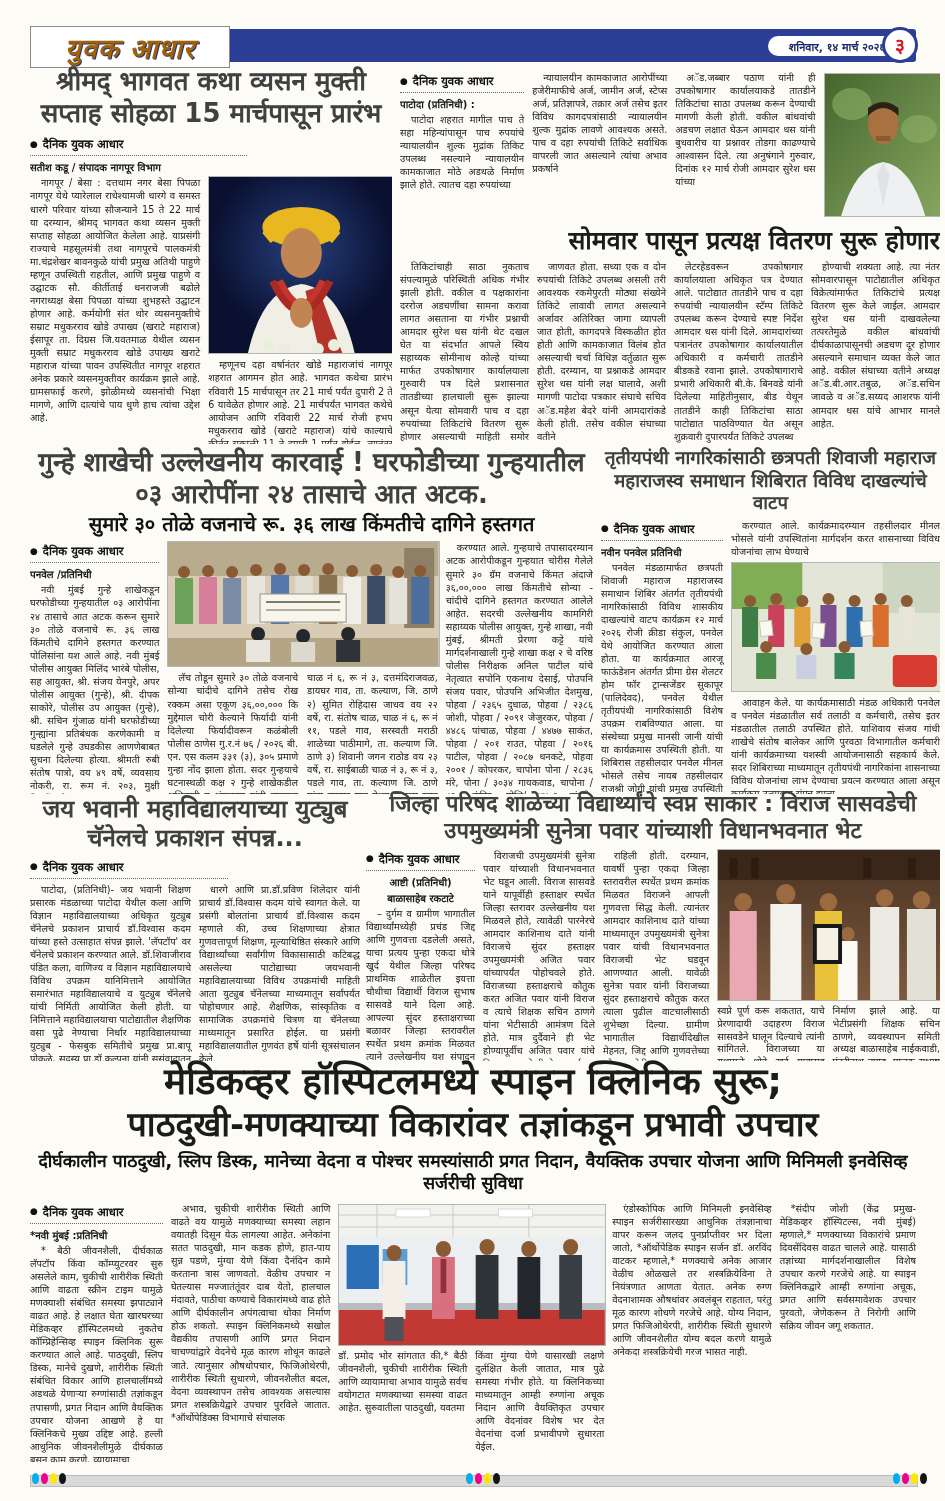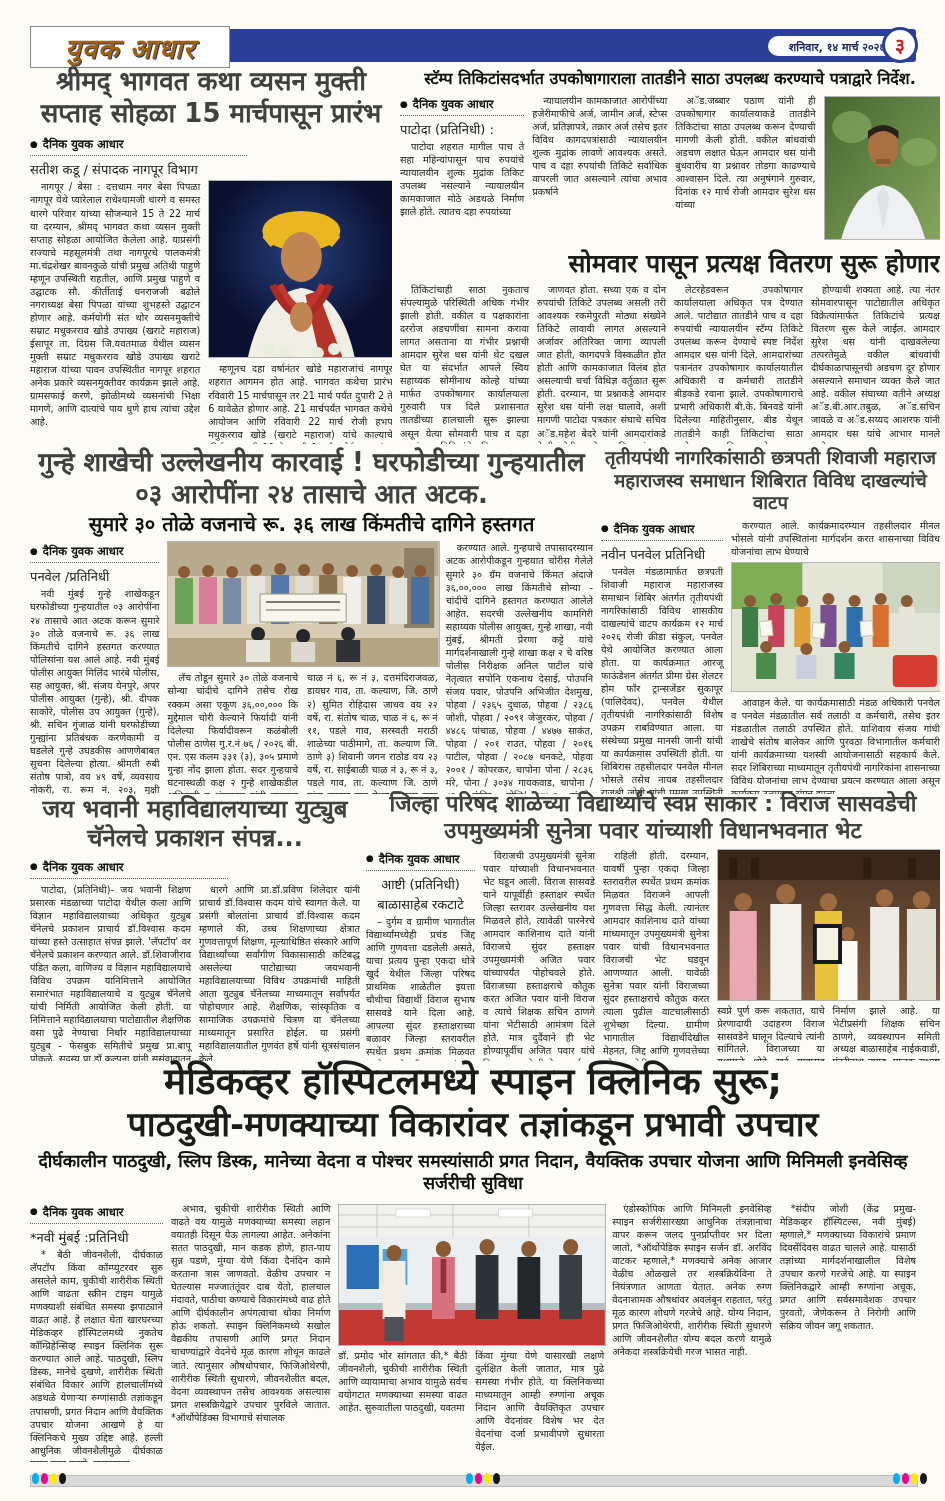--- a/index.html
+++ b/index.html
@@ -16,21 +16,21 @@
   .page-circle{position:absolute;left:882px;top:27px;width:36px;height:36px;background:#fff;border:3px solid #2b3f96;
                border-radius:50%;display:flex;align-items:center;justify-content:center;
                font-size:19px;font-weight:bold;color:#d21a1f;box-sizing:border-box;}
   
   article{position:absolute;overflow:hidden;}
   .hl{font-weight:bold;color:#404040;text-align:center;line-height:1.22;}
   .sub{font-weight:bold;color:#111;text-align:center;line-height:1.25;}
   .byline{display:flex;align-items:center;gap:5px;font-size:11.5px;font-weight:bold;color:#111;
           border-bottom:1px dotted #666;padding:2px 0 4px 0;margin-bottom:4px;}
   .bdot{font-size:9px;}
-  .dl{font-weight:normal;font-size:13px;margin:2px 0;}
+  .dl{font-weight:bold;font-size:10px;margin:2px 0;}
   .bt{font-size:9.6px;line-height:1.36;text-align:justify;color:#1c1c1c;text-indent:11px;}
   .cols{display:flex;gap:8px;}
   .cols>div{flex:1;min-width:0;}
   .photo{position:relative;background:#cfcfcf;border:1px solid #b5b5b5;overflow:hidden;}
   .photo svg{display:block;width:100%;height:100%;}
   .cap{font-size:9.6px;line-height:1.35;text-align:justify;color:#1c1c1c;}
   
   .a1{left:30px;top:66px;width:362px;height:378px;}
   .a1 .hl{font-size:26px;}
   .a2{left:400px;top:66px;width:540px;height:378px;}
@@ -107,21 +107,20 @@
                 <circle cx="122" cy="168" r="6"></circle>
               </g>
           </svg>
         </div>
         <div class="bt" style="margin-top:4px;">म्हणूनच दहा वर्षानंतर खोडे महाराजांचं नागपूर शहरात आगमन होत आहे. भागवत कथेचा प्रारंभ रविवारी 15 मार्चपासून तर 21 मार्च पर्यंत दुपारी 2 ते 6 यावेळेत होणार आहे. 21 मार्चपर्यंत भागवत कथेचे आयोजन आणि रविवारी 22 मार्च रोजी हभप मधुकरराव खोडे (खराटे महाराज) यांचे काल्याचे कीर्तन सकाळी 11 ते दुपारी 1 पर्यंत होईल. त्यानंतर दुपारी 2:30 वाजतापासून महाप्रसादाला सुरूवात होईल. कृपया समस्त नागरिकांनी व भक्तांनी या भागवत कथेचा लाभ घ्यावा, असे आवाहन आयोजकांनी केले आहे.</div>
       </div>
     </div>
   </article>
 
   <article class="a2">
-    <div class="sub">स्टॅम्प तिकिटांसदर्भात उपकोषागाराला तातडीने साठा उपलब्ध करण्याचे पत्राद्वारे निर्देश.</div>
     <div class="cols" style="margin-top:5px;">
       <div style="flex:0 0 23%;">
         <div class="byline">
           <span class="bdot">●</span>
           <span>दैनिक युवक आधार</span>
         </div>
         <div class="dl">पाटोदा (प्रतिनिधी) :</div>
         <div class="bt">पाटोदा शहरात मागील पाच ते सहा महिन्यांपासून पाच रुपयांचे न्यायालयीन शुल्क मुद्रांक तिकिट उपलब्ध नसल्याने न्यायालयीन कामकाजात मोठे अडथळे निर्माण झाले होते. त्यातच दहा रुपयांच्या</div>
       </div>
       <div style="flex:0 0 25%;">

